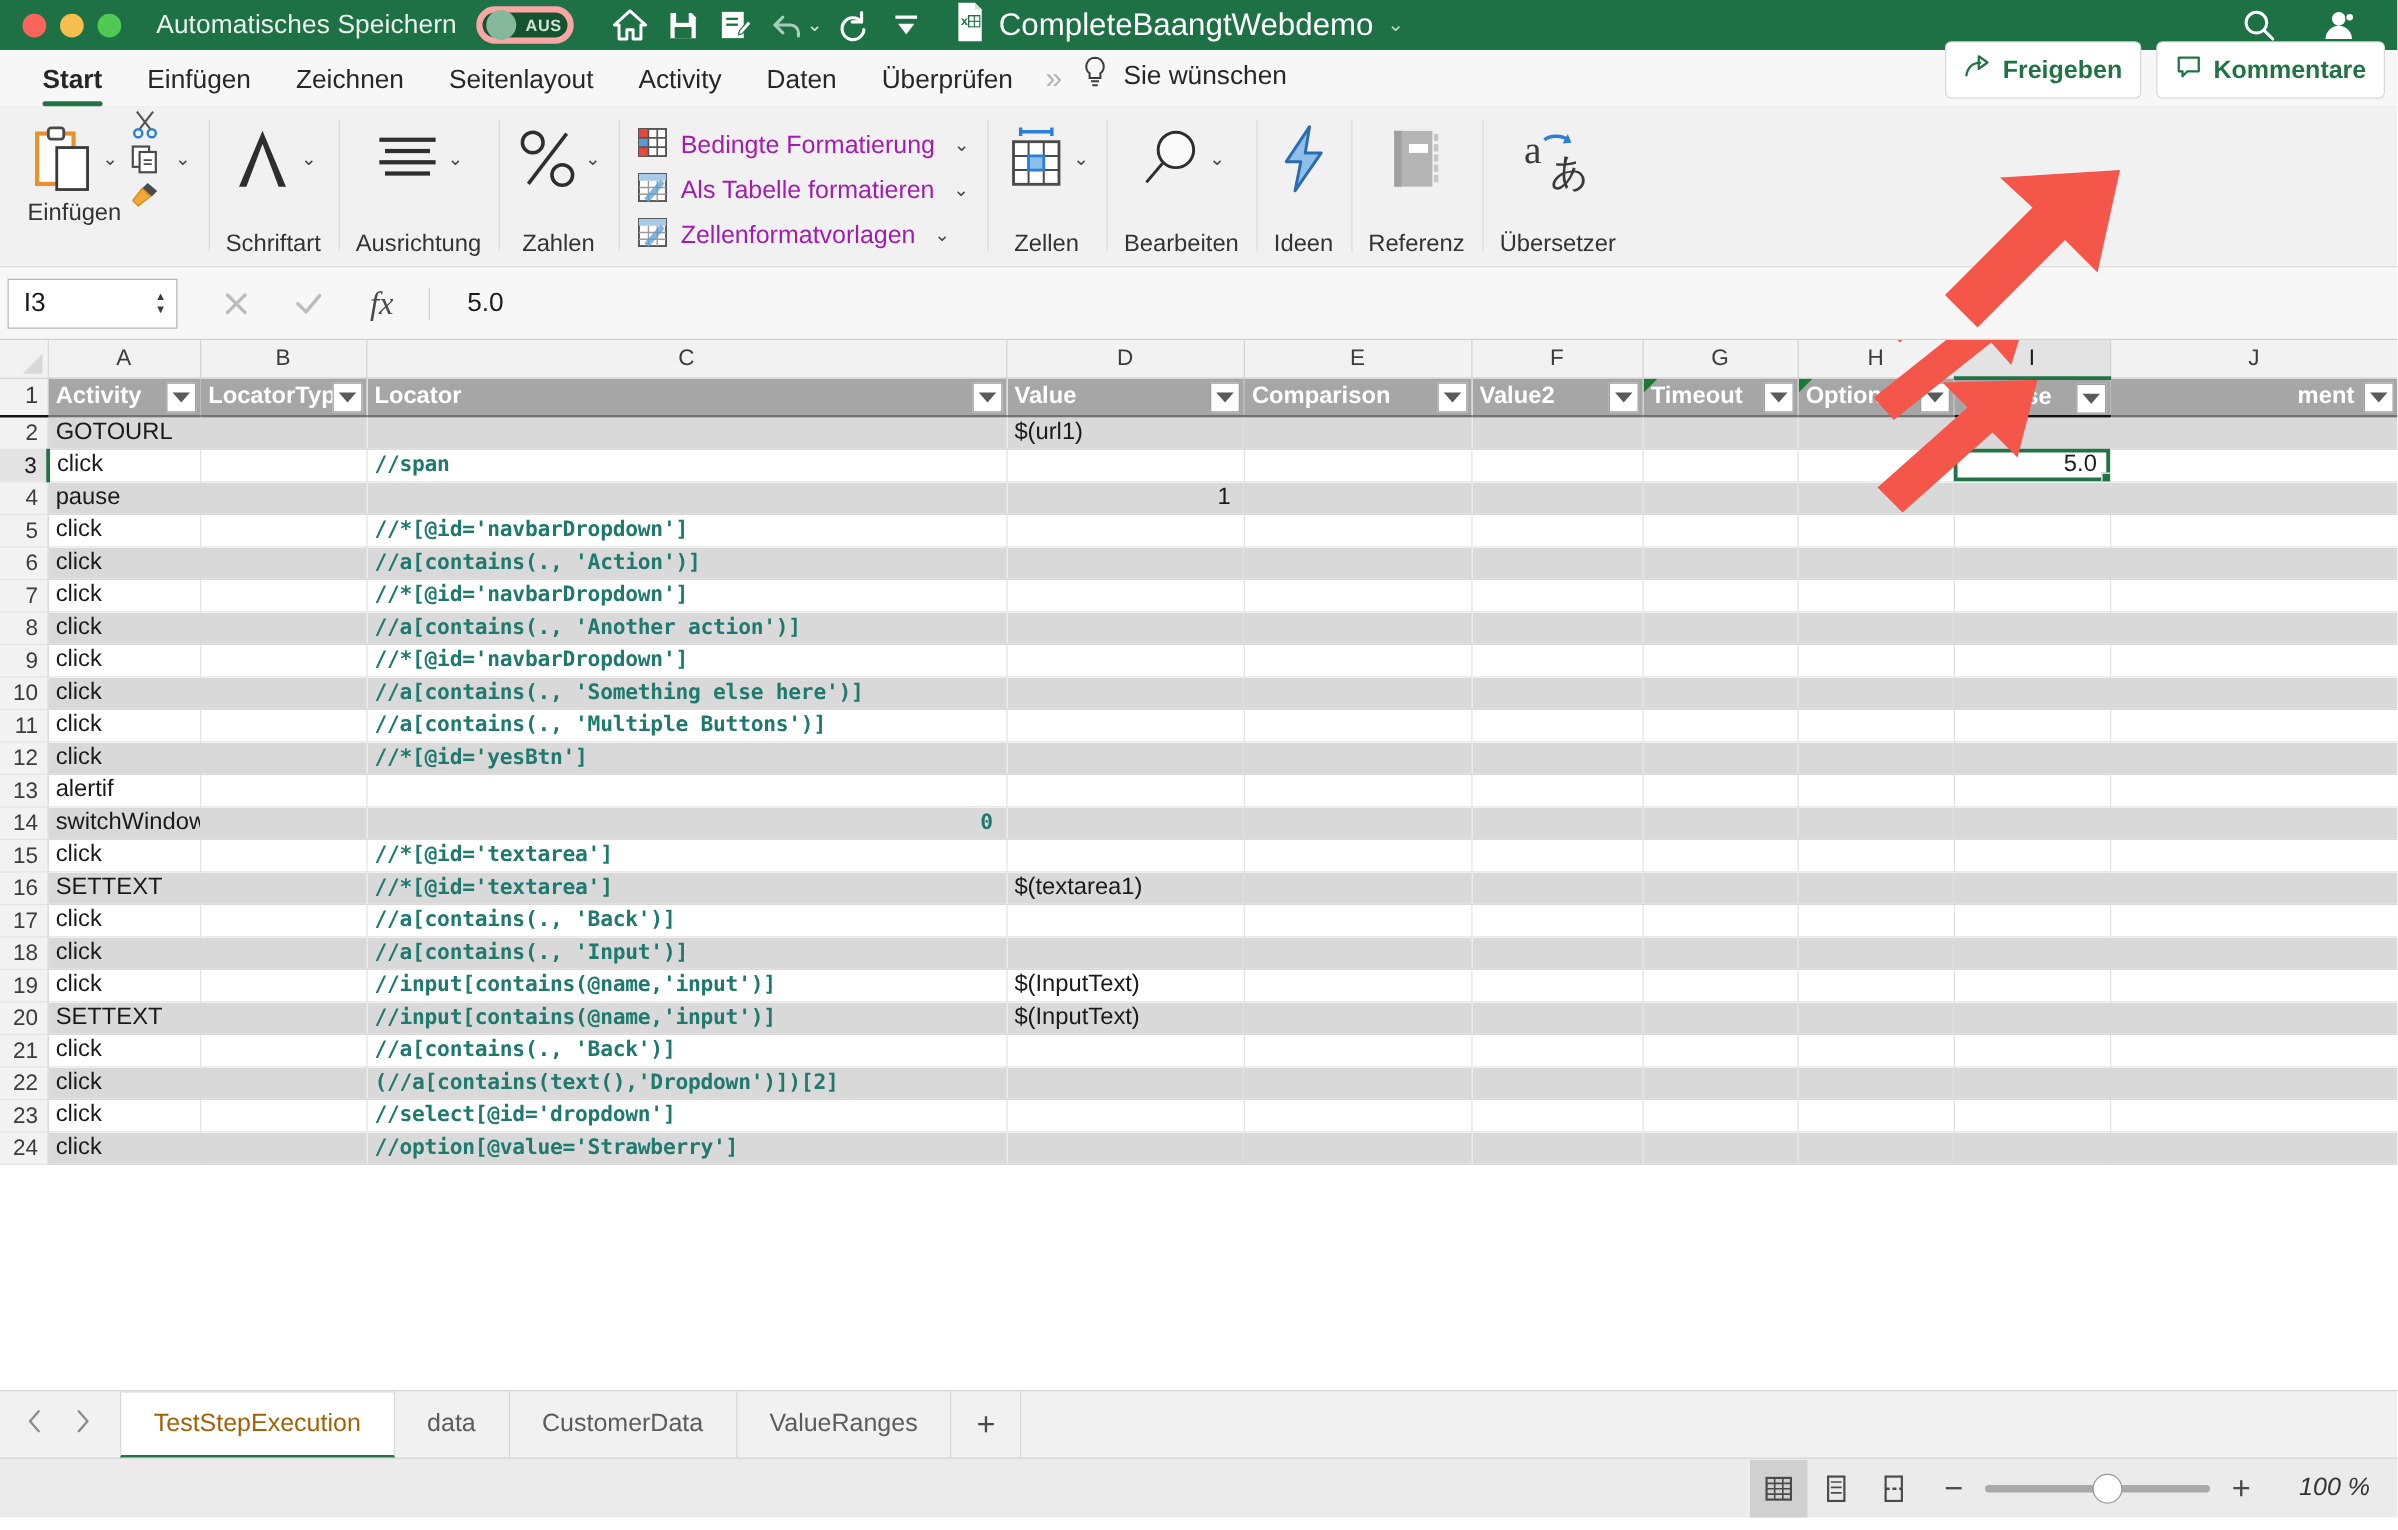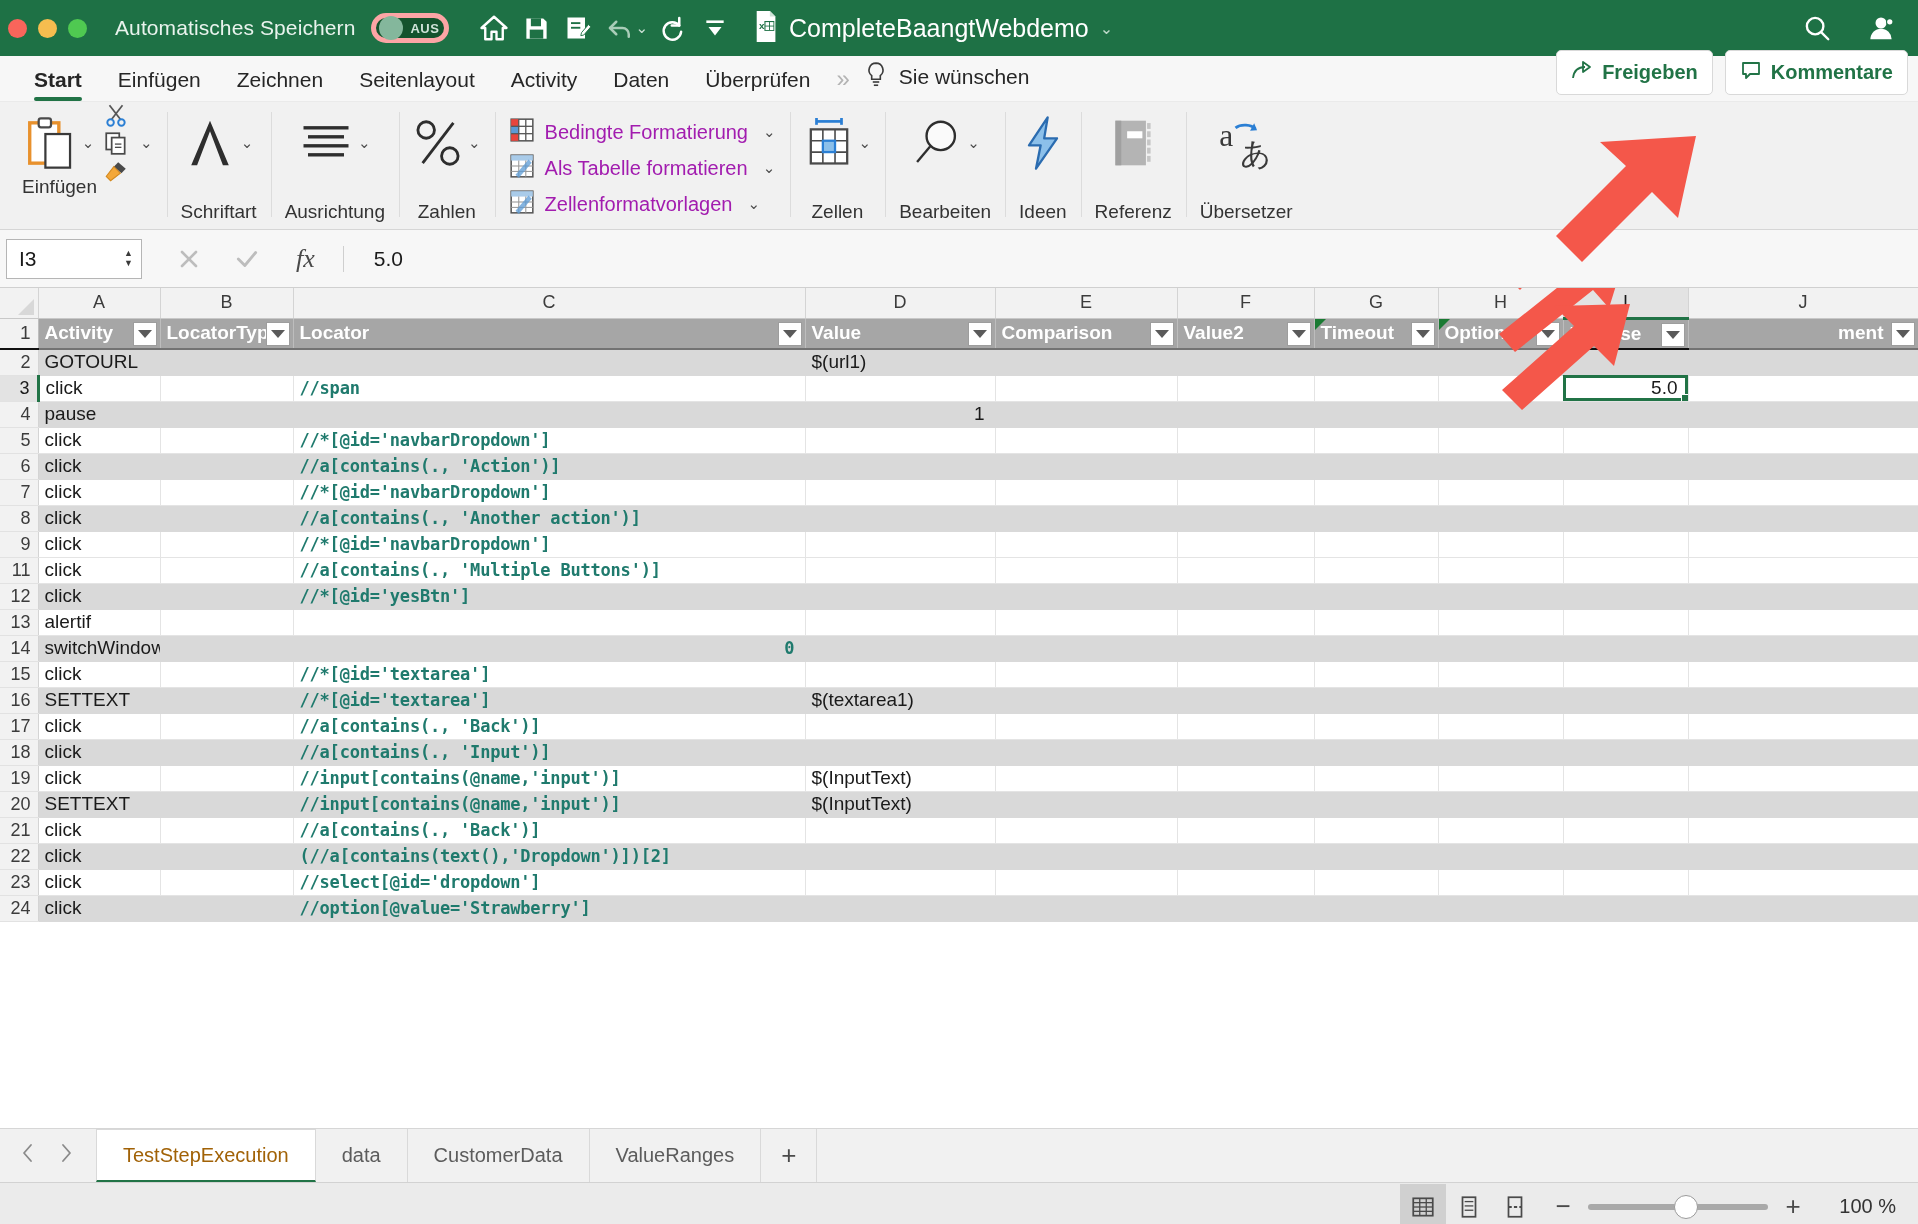--- a/index.html
+++ b/index.html
@@ -7,26 +7,26 @@
   html, body {
     width: 1918px; height: 1224px;
     overflow: hidden;
     font-family: "Liberation Sans", sans-serif;
     background: #ffffff;
     -webkit-font-smoothing: antialiased;
   }
 
   
   #titlebar {
-    height: 56px;
+    height: 40px;
     background: #1e7145;
     display: flex;
     align-items: center;
     position: relative;
-    padding: 0 8px;
+    padding: 0 18px;
   }
   .traffic { display: flex; align-items: center; gap: 11px; margin-right: 28px; }
   .tl { width: 19px; height: 19px; border-radius: 50%; display:block; }
   .tl.red { background: #f9655b; }
   .tl.yellow { background: #f6bd4f; }
   .tl.green { background: #4fc951; }
 
   #autosave-label {
     color: #e9f3ed; font-size: 21px; letter-spacing: .1px;
     margin-right: 16px; white-space: nowrap;
@@ -236,21 +236,21 @@
     padding-right: 22px; gap: 0;
   }
   .viewbtn {
     width: 46px; height: 46px; display:flex; align-items:center; justify-content:center;
   }
   .viewbtn.active { background:#d0d0d0; }
   #zoom-controls { display:flex; align-items:center; gap: 14px; margin-left: 14px;}
   #zoom-minus, #zoom-plus { font-size: 26px; color:#4a4a4a; width: 22px; text-align:center;}
   #zoom-slider { width: 180px; height: 6px; background:#a9a9a9; border-radius:3px; position:relative;}
   #zoom-knob { position:absolute; left: 86px; top:-9px; width:24px; height:24px; border-radius:50%; background:#fff; border:1px solid #9a9a9a;}
-  #zoom-level { font-size: 20px; color:#333; width: 78px; text-align:right;}
+  #zoom-level { font-size: 20px; color:#333; width: 78px; text-align:right;font-style:italic;}
 </style>
 </head>
 <body>
 
 <div id="titlebar">
   <div class="traffic">
     <span class="tl red"></span>
     <span class="tl yellow"></span>
     <span class="tl green"></span>
   </div>
@@ -791,20 +791,33 @@
           <td class="cell"></td>
           <td class="cell mono">//*[@id='navbarDropdown']</td>
           <td class="cell"></td>
           <td class="cell"></td>
           <td class="cell"></td>
           <td class="cell"></td>
           <td class="cell"></td>
           <td class="cell"></td>
           <td class="cell"></td>
         </tr>
+        <tr class="band">
+          <td class="rowhdr">10</td>
+          <td class="cell">click</td>
+          <td class="cell"></td>
+          <td class="cell mono">//a[contains(., 'Something else here')]</td>
+          <td class="cell"></td>
+          <td class="cell"></td>
+          <td class="cell"></td>
+          <td class="cell"></td>
+          <td class="cell"></td>
+          <td class="cell"></td>
+          <td class="cell"></td>
+        </tr>
         <tr>
           <td class="rowhdr">11</td>
           <td class="cell">click</td>
           <td class="cell"></td>
           <td class="cell mono">//a[contains(., 'Multiple Buttons')]</td>
           <td class="cell"></td>
           <td class="cell"></td>
           <td class="cell"></td>
           <td class="cell"></td>
           <td class="cell"></td>

